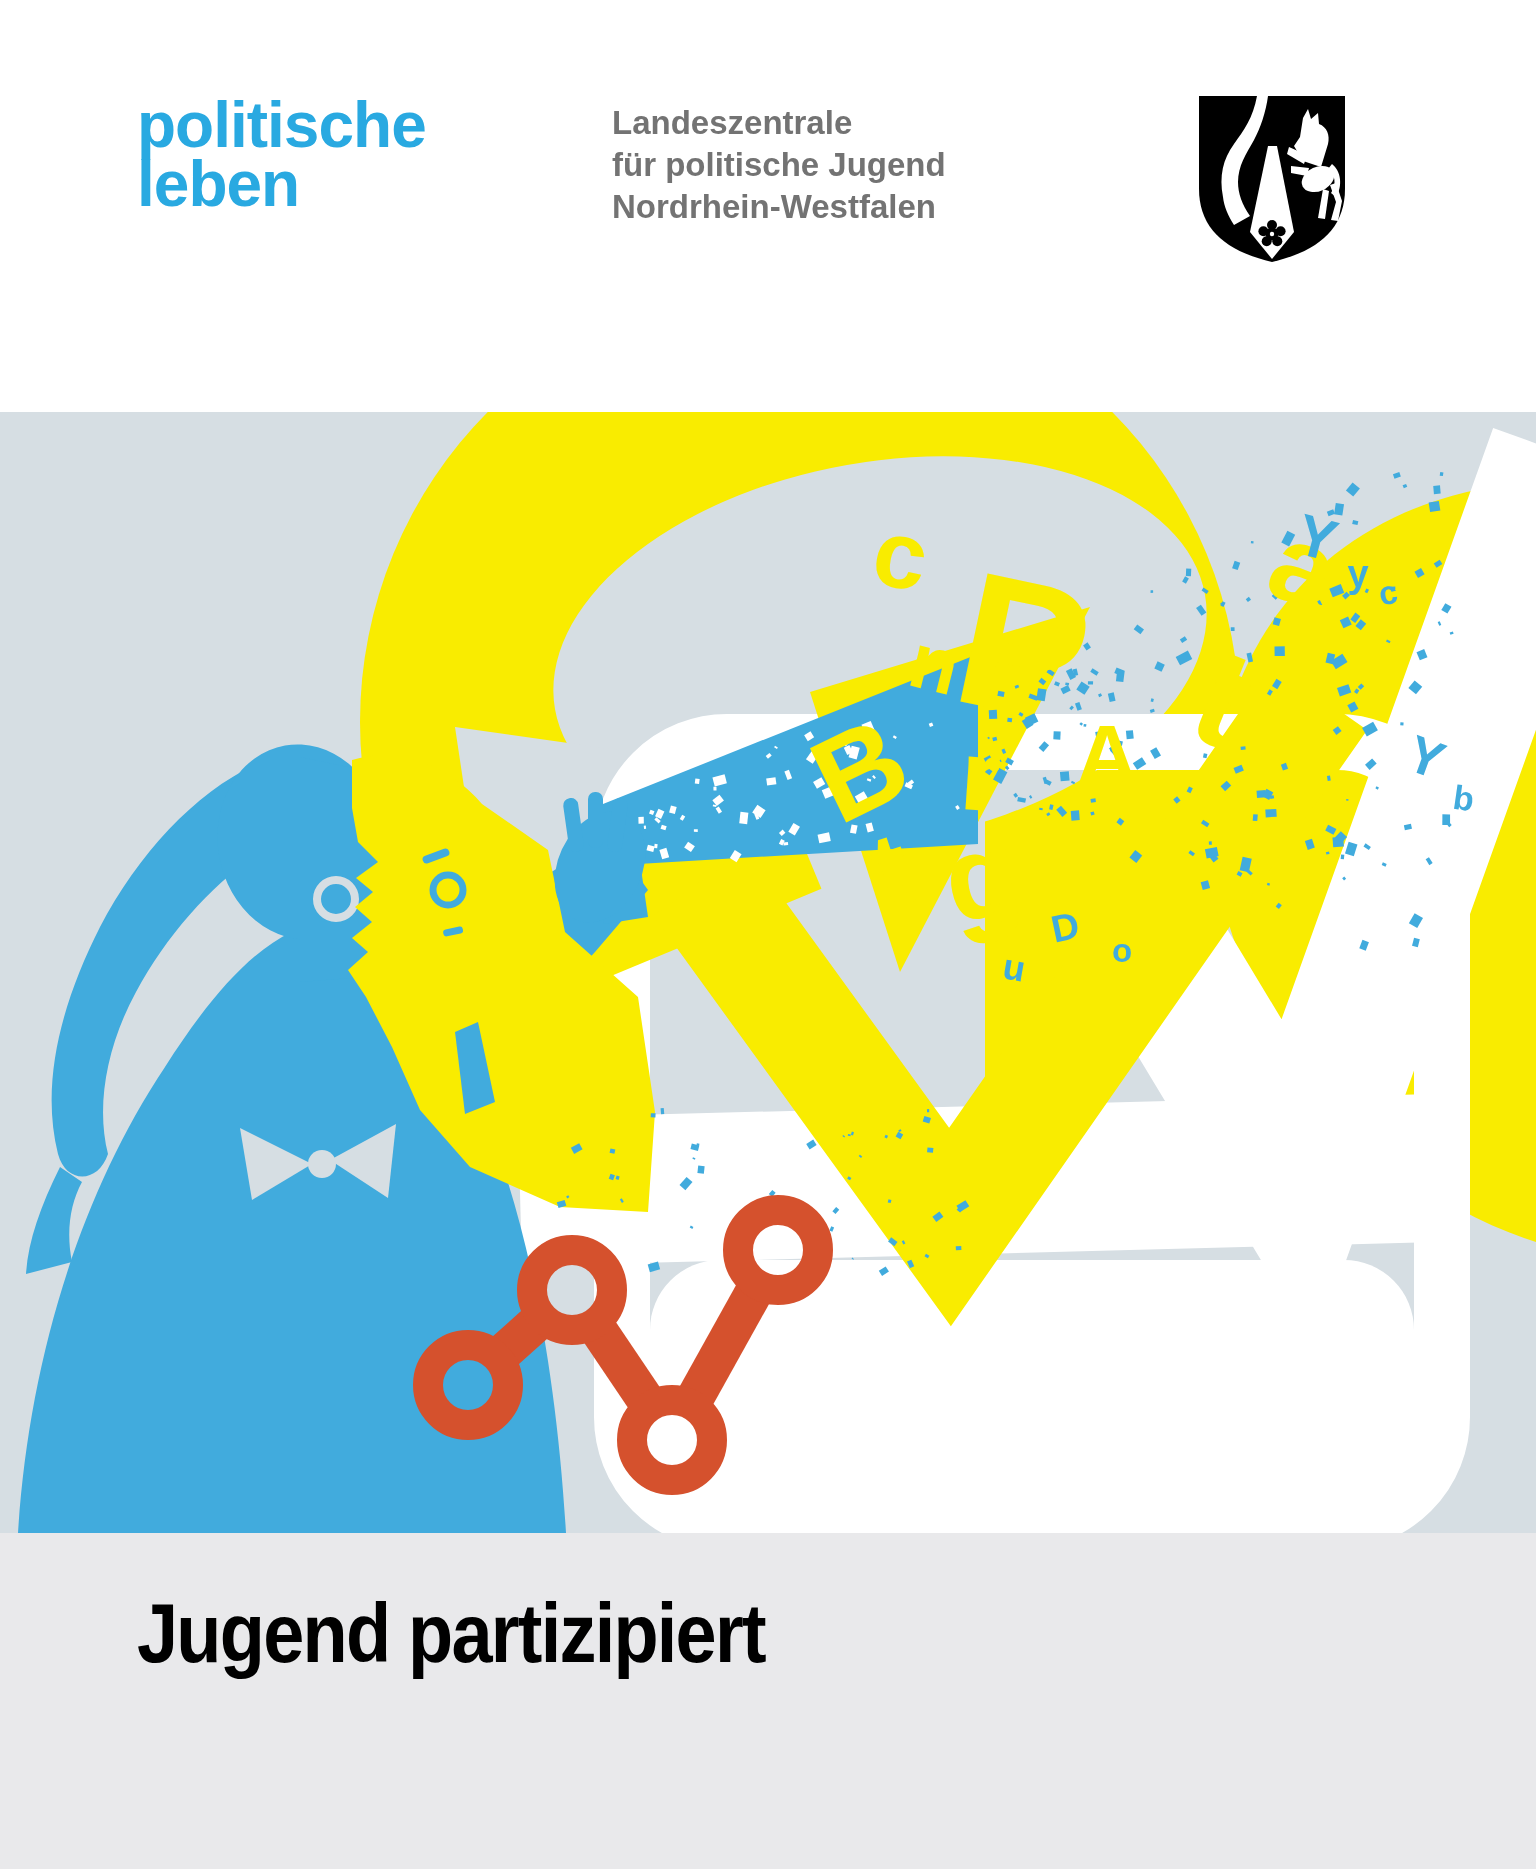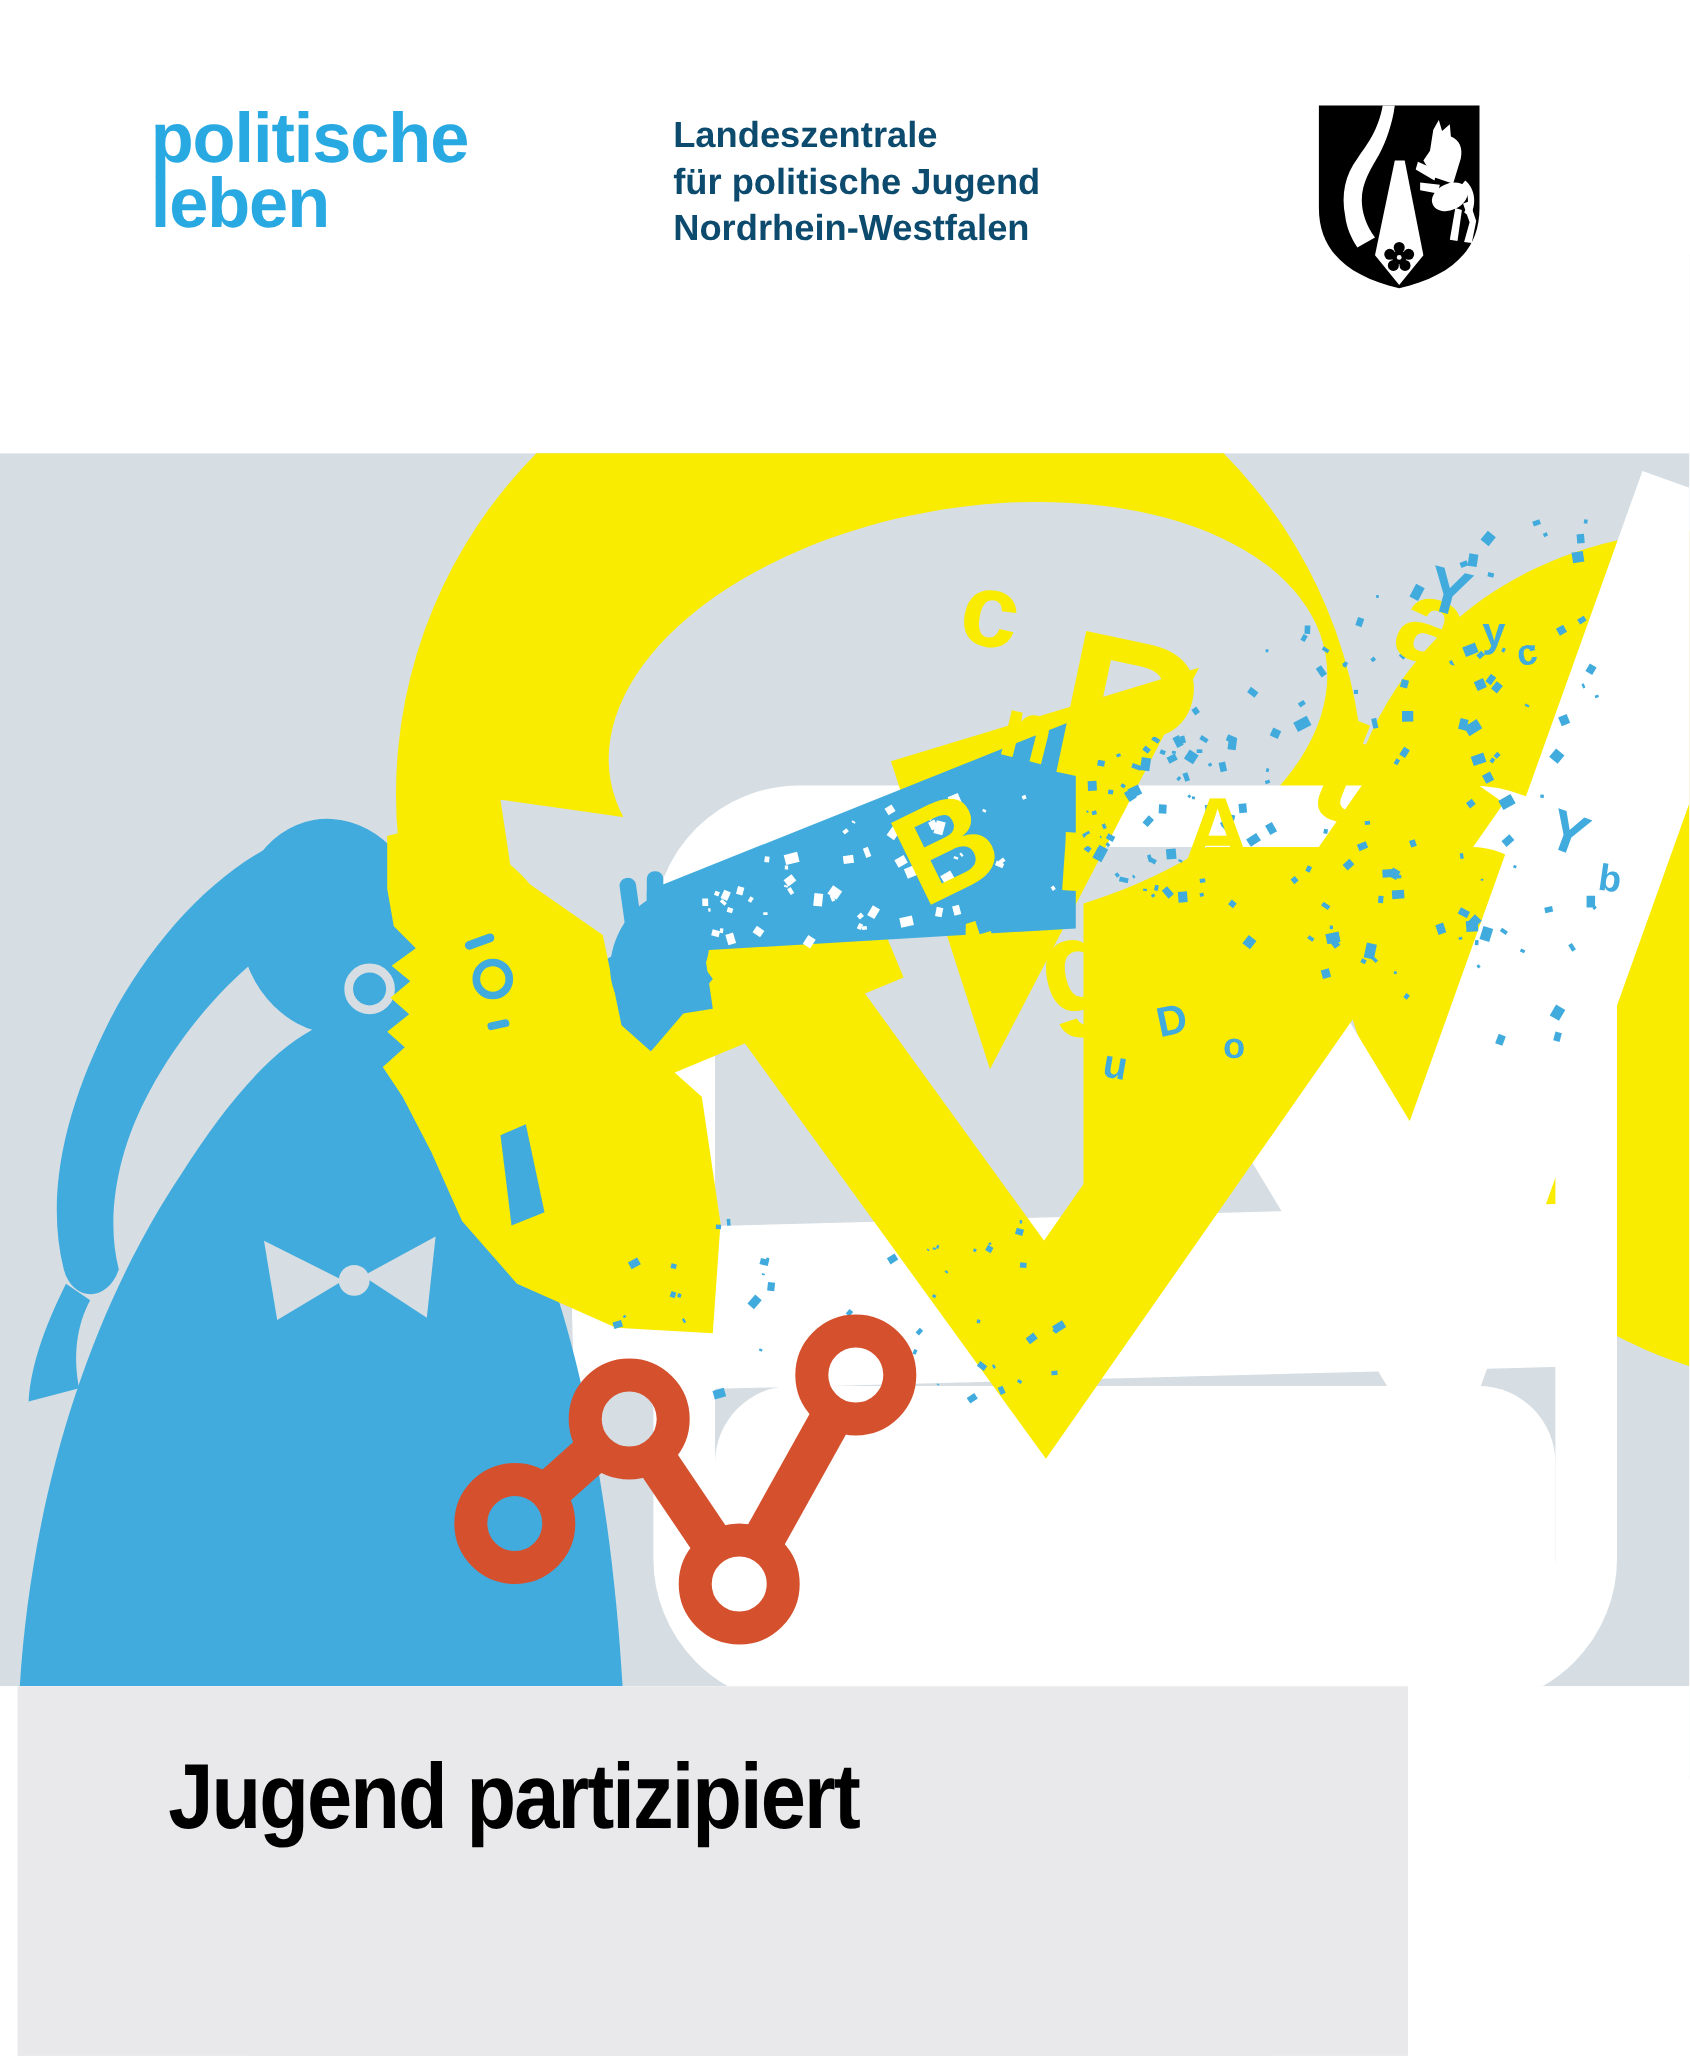--- a/index.html
+++ b/index.html
@@ -2,26 +2,26 @@
 <html style="--cyan: #29A9E1; --blue: #41ABDD; --yellow: #F9EC00; --bg-gray: #D6DEE3; --footer-gray: #E9E9EB; --red: #D5512D;"><head>
 <meta charset="utf-8">
 <style>
   html,body{margin:0;padding:0;background:#fff;}
   #page{position:relative;width:1536px;height:1869px;overflow:hidden;background:#fff;
         font-family:"Liberation Sans", sans-serif;}
   
   #header{position:absolute;left:0;top:0;width:1536px;height:412px;background:#fff;}
   #logo{position:absolute;left:137px;top:96px;font-weight:bold;font-size:64px;line-height:.92;
         letter-spacing:-1px;color:var(--cyan);}
-  #org{position:absolute;left:612px;top:102px;font-weight:bold;font-size:33px;line-height:1.27;color:#0c4a6e;}
+  #org{position:absolute;left:612px;top:102px;font-weight:bold;font-size:33px;line-height:1.27;color:#737373;}
   #coa{position:absolute;left:1196px;top:94px;width:152px;height:170px;}
   
   #illo{position:absolute;left:0;top:412px;width:1536px;height:1121px;}
   
-  #footer{position:absolute;left:16px;top:1533px;width:1264px;height:336px;background:var(--footer-gray);}
+  #footer{position:absolute;left:0;top:1533px;width:1536px;height:336px;background:var(--footer-gray);}
   #title{margin:0;position:absolute;left:137px;top:52px;font-weight:bold;font-size:84px;
          letter-spacing:-2px;color:#000;transform:scaleX(.88);transform-origin:left top;white-space:nowrap;}
   
   .f-yel{fill:var(--yellow);} .f-gray{fill:var(--bg-gray);} .f-blue{fill:var(--blue);} .f-wht{fill:#fff;} .f-blk{fill:#000;}
   .s-wht{stroke:#fff;fill:none;} .s-yel{stroke:var(--yellow);fill:none;}
   .s-red{stroke:var(--red);fill:none;} .s-gray{stroke:var(--bg-gray);fill:none;}
   .s-blue{stroke:var(--blue);fill:none;}
   text{font-family:"Liberation Sans",sans-serif;font-weight:bold;}
 </style>
 </head>

